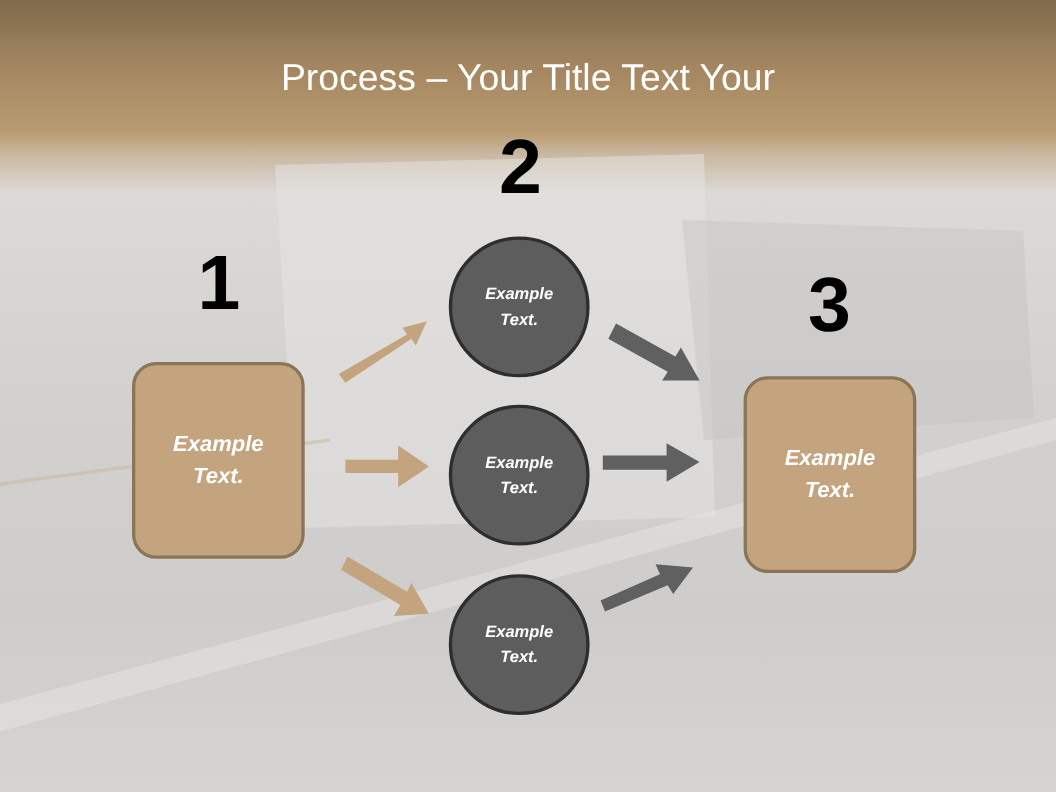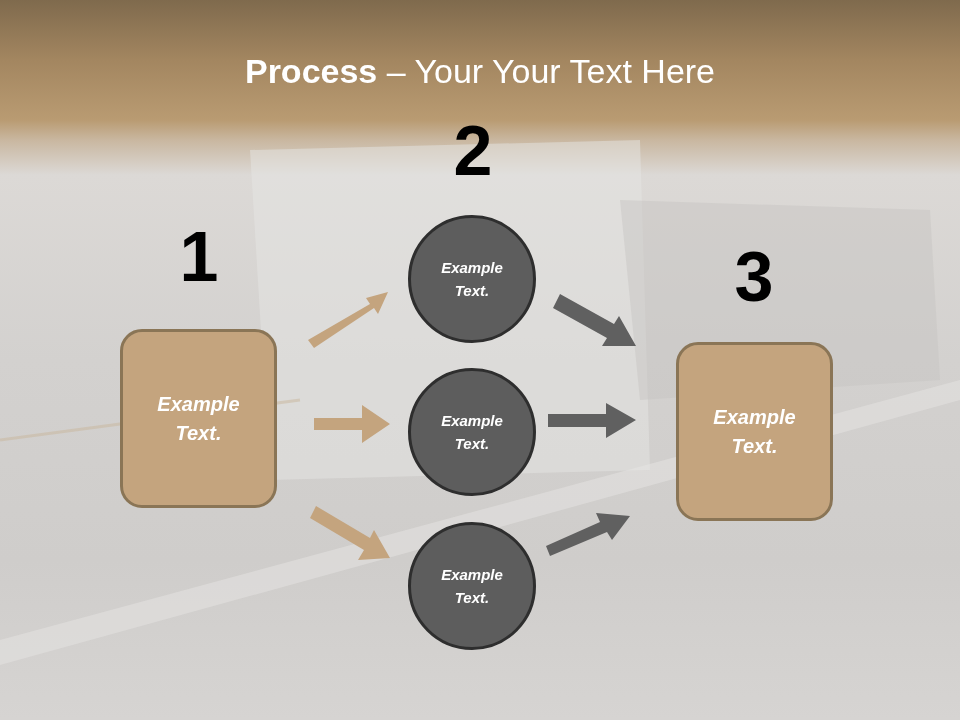--- a/index.html
+++ b/index.html
@@ -5,21 +5,21 @@
   html, body { margin:0; padding:0; }
   body { width:960px; height:720px; position:relative; overflow:hidden;
     font-family:"Liberation Sans", sans-serif; background:#d8d6d4; }
   .bg { position:absolute; left:0; top:0; width:960px; height:720px;
     background:
       linear-gradient(180deg, #7f6a4d 0px, #a38660 60px, #b99b72 120px, #c9b7a0 140px, #dcd9d6 175px, #d3d1cf 360px, #cfcdcb 560px, #d6d4d2 720px);
   }
   .road { position:absolute; left:0; top:0; width:960px; height:720px; }
   .title { position:absolute; left:0; width:960px; top:52px; text-align:center;
     color:#fff; font-size:34px; letter-spacing:0px; }
-  .title b { font-weight:bold;margin-top:35px; }
+  .title b { font-weight:normal;margin-top:35px; }
   .num { position:absolute; font-weight:bold; color:#000; font-size:70px; line-height:1; text-align:center; width:80px; }
   .box { position:absolute; background:#c4a47e; border:3px solid #8a7556; border-radius:22px;
     box-sizing:border-box; display:flex; align-items:center; justify-content:center;
     text-align:center; color:#fff; font-style:italic; font-weight:bold; font-size:20px; line-height:29px; }
   .circle { position:absolute; width:128px; height:128px; border-radius:50%; background:#5d5d5d;
     border:3px solid #2e2e2e; box-sizing:border-box; display:flex; align-items:center; justify-content:center;
     text-align:center; color:#fff; font-style:italic; font-weight:bold; font-size:15px; line-height:23px; }
   svg.arrows { position:absolute; left:0; top:0; }
 </style>
 </head>
@@ -27,21 +27,21 @@
 
 <div class="bg"></div>
 <svg class="road" width="960" height="720">
   <polygon points="0,640 960,380 960,400 0,665" fill="#e2e1df" opacity="0.6"></polygon>
   <polygon points="250,150 640,140 650,470 270,480" fill="#e6e5e3" opacity="0.5"></polygon>
   <polygon points="620,200 930,210 940,380 640,400" fill="#c5c3c1" opacity="0.45"></polygon>
   <line x1="0" y1="440" x2="300" y2="400" stroke="#c9b79d" stroke-width="3" opacity="0.5"></line>
 </svg>
 
 <div class="title">
-  <b>Process</b><span> – Your Your Text Here</span>
+  <b>Process</b><span> – Your Title Text Your</span>
 </div>
 
 <div class="num" style="left:159px; top:222px;">1</div>
 <div class="num" style="left:433px; top:116px;">2</div>
 <div class="num" style="left:714px; top:242px;">3</div>
 
 <svg class="arrows" width="960" height="720">
 
   <g fill="#c4a47e">
     <polygon points="308,340 370,304 366,298 388,292 378,314 374,308 314,348"></polygon>

